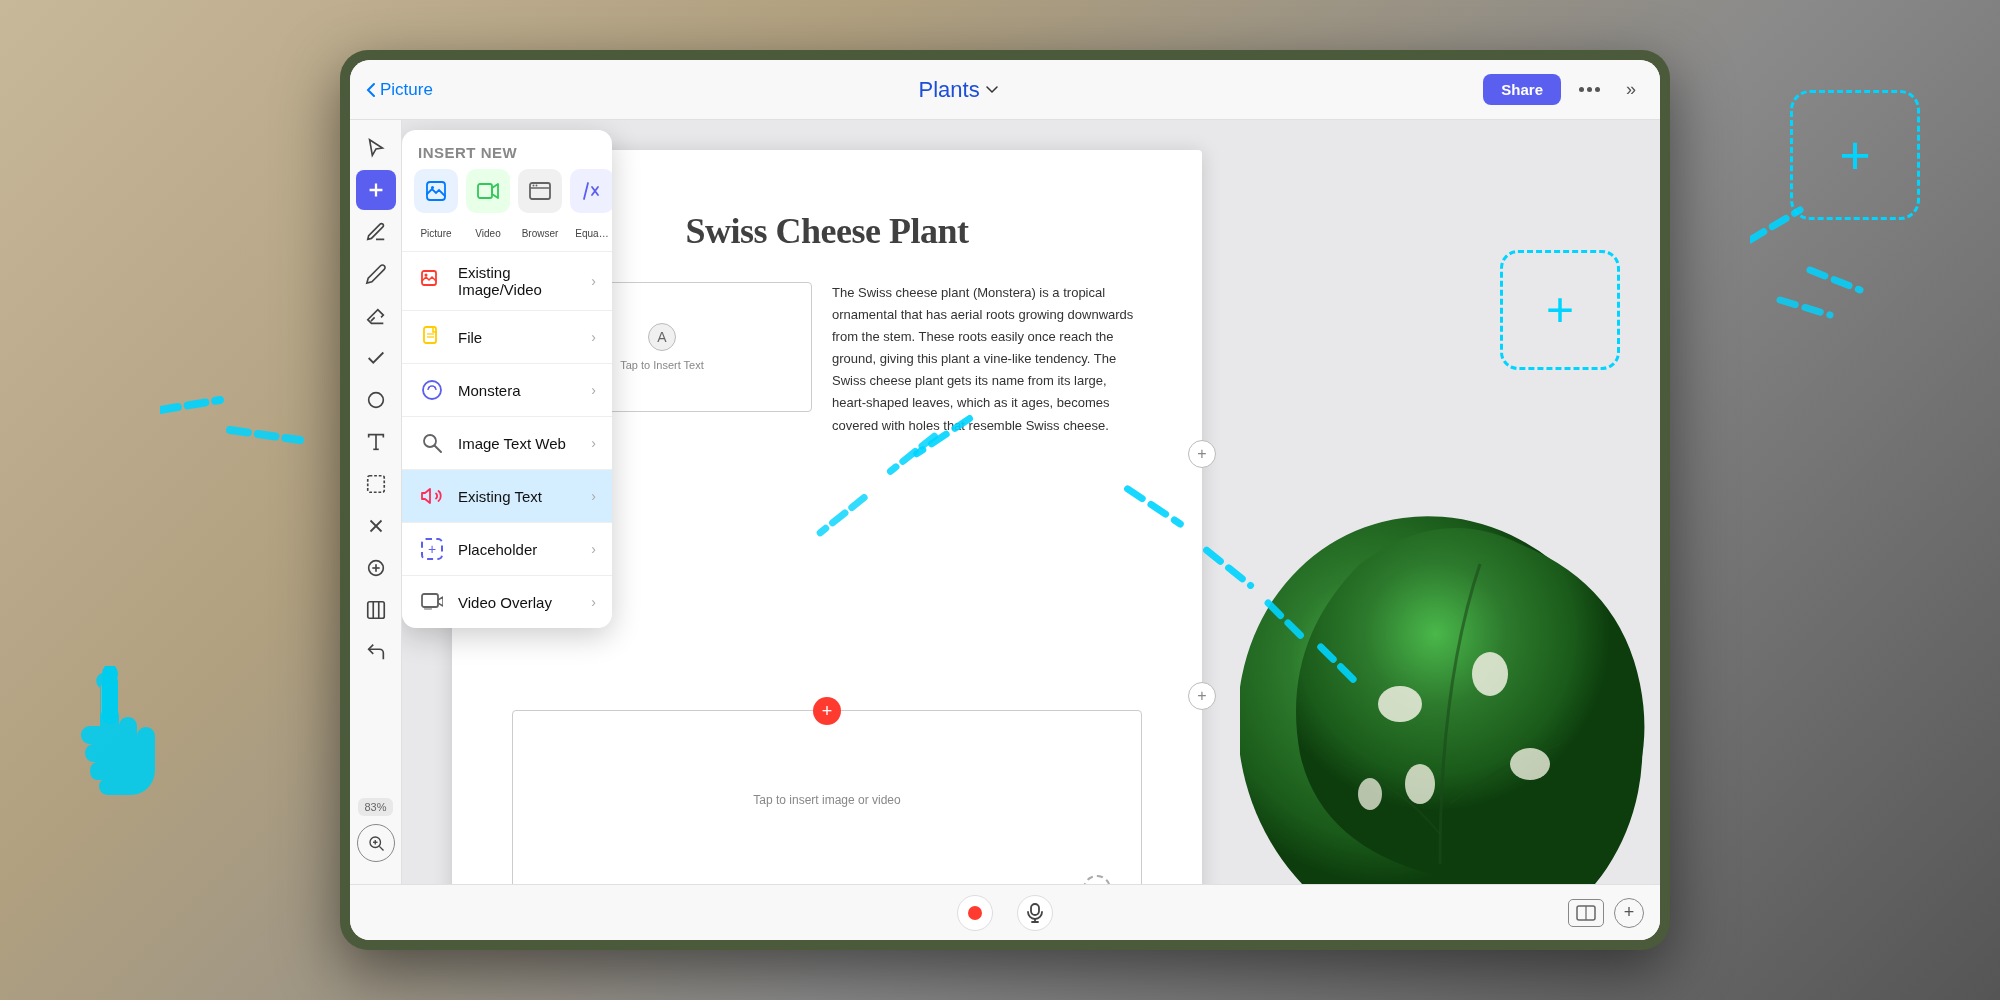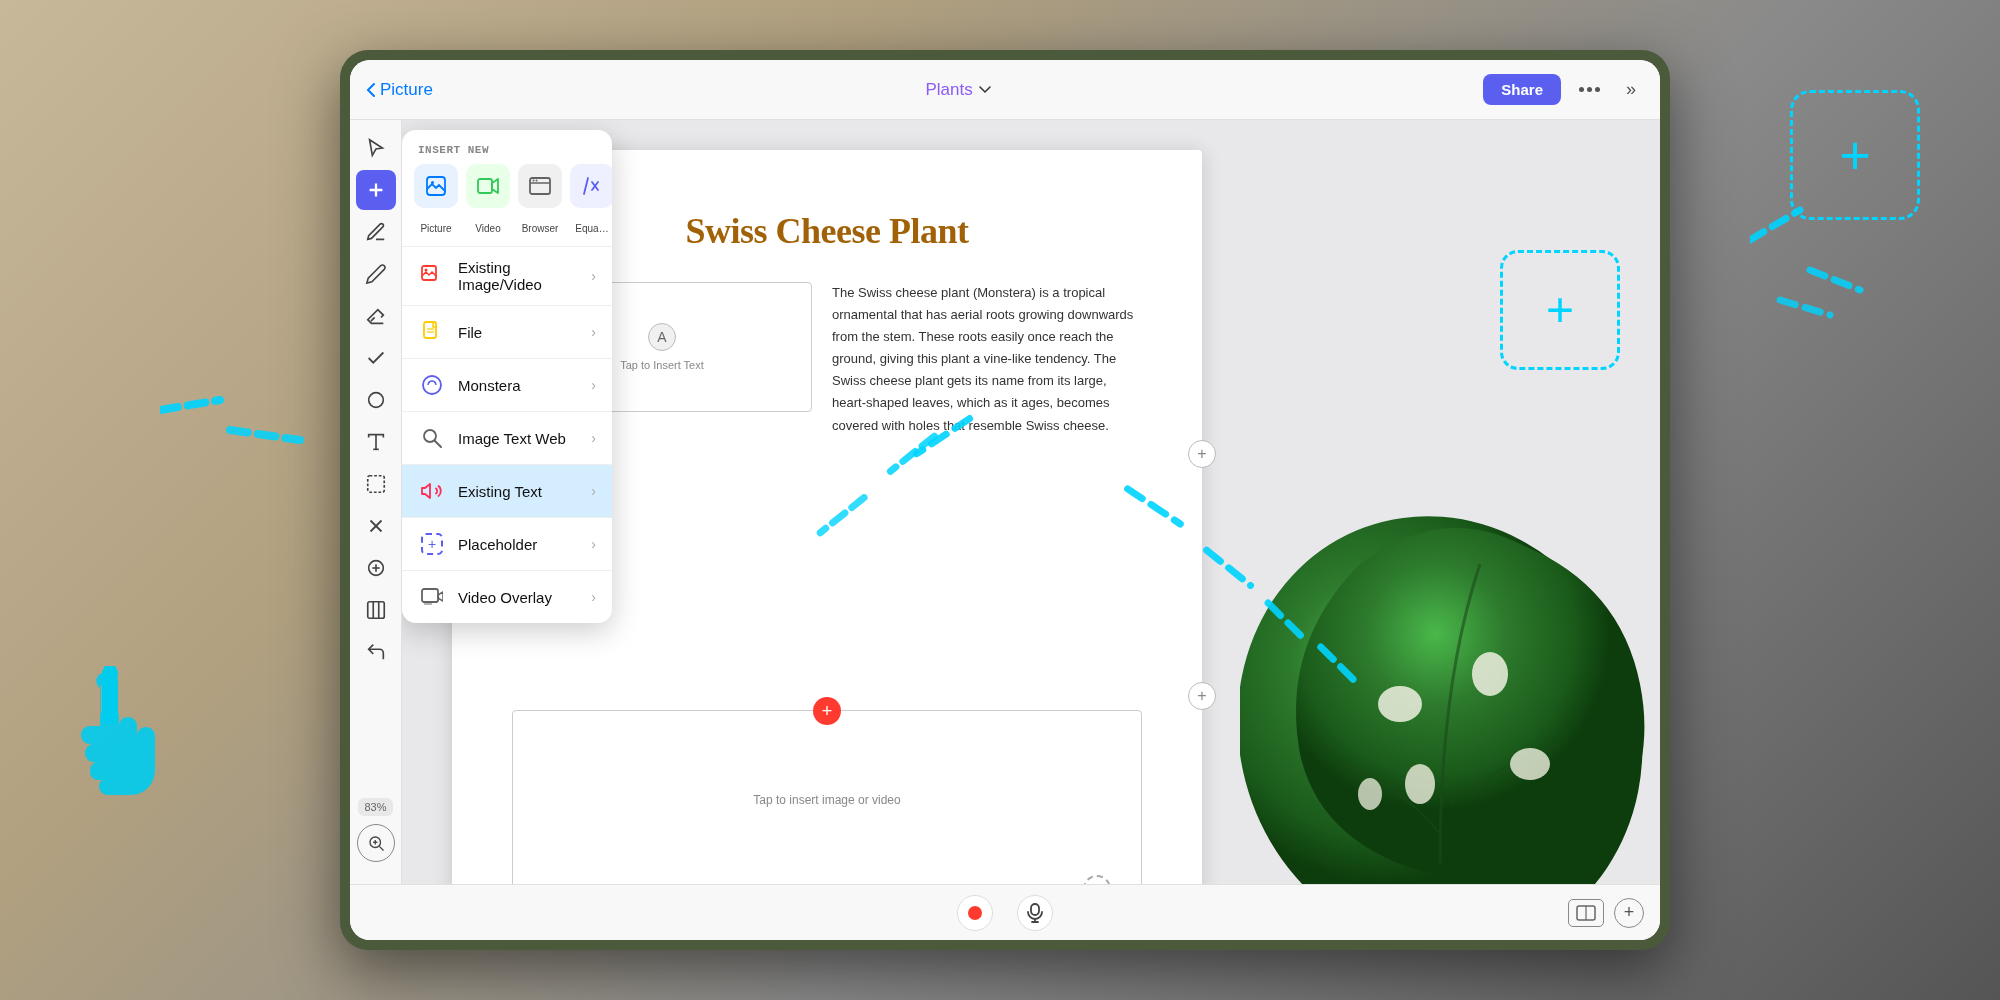--- a/index.html
+++ b/index.html
@@ -69,23 +69,23 @@
       flex: 1;
       display: flex;
       align-items: center;
       justify-content: center;
     }
 
     .doc-title-btn {
       display: flex;
       align-items: center;
       gap: 6px;
-      font-size: 17px;
+      font-size: 22px;
       font-weight: 500;
-      color: #8b5cf6;
+      color: #1d4ed8;
       cursor: pointer;
     }
 
     .top-bar-right {
       display: flex;
       align-items: center;
       gap: 12px;
     }
 
     .share-btn {
@@ -216,21 +216,21 @@
       height: 100%;
       position: relative;
     }
 
     .doc-title {
       font-family: 'Georgia', serif;
       font-size: 36px;
       font-weight: 900;
       text-align: center;
       margin-bottom: 30px;
-      color: #a16207;
+      color: #404040;
       letter-spacing: -0.5px;
     }
 
     .doc-body-layout {
       display: flex;
       gap: 20px;
     }
 
     .doc-text-area {
       flex: 1;
@@ -250,26 +250,25 @@
       width: 210px;
       background: white;
       border-radius: 14px;
       box-shadow: 0 8px 30px rgba(0,0,0,0.2);
       z-index: 100;
       overflow: hidden;
     }
 
     .insert-menu-header {
       padding: 14px 16px 8px;
-      font-size: 11px;
+      font-size: 15px;
       font-weight: 600;
       color: #888;
       letter-spacing: 0.5px;
       text-transform: uppercase;
-      font-family: Liberation Mono, monospace;
     }
 
     .insert-icons-row {
       display: flex;
       padding: 0 12px 12px;
       gap: 8px;
     }
 
     .insert-icon-item {
       display: flex;

